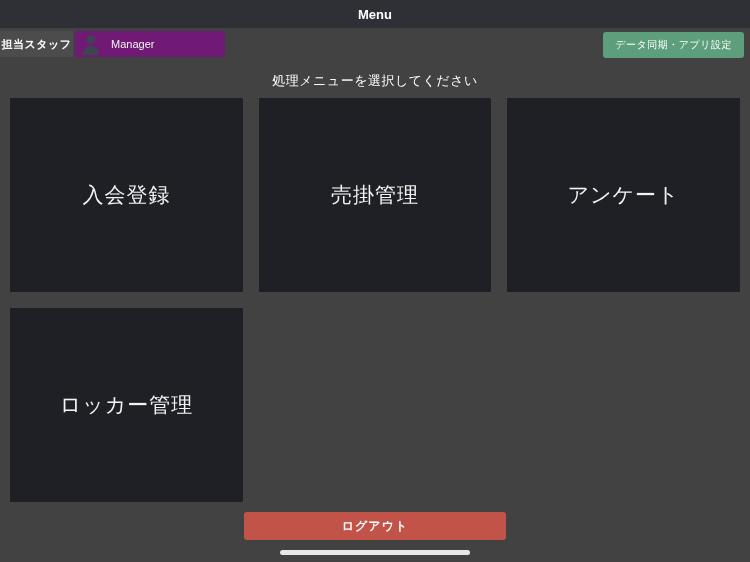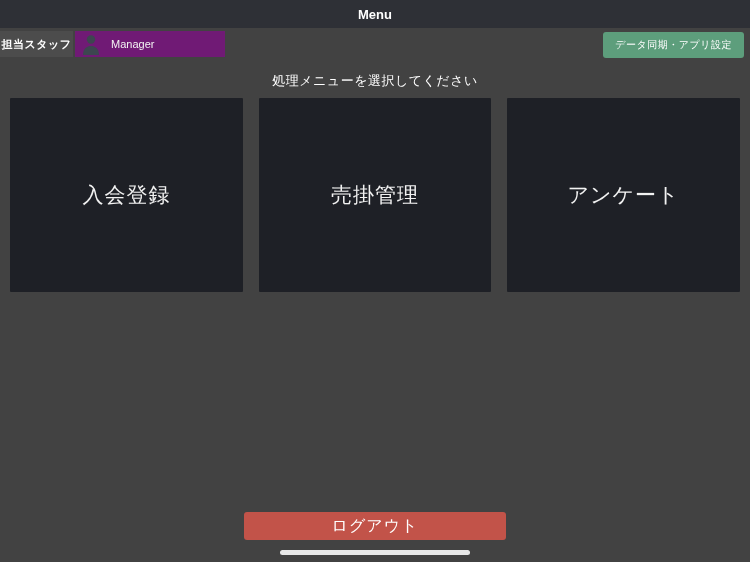--- a/index.html
+++ b/index.html
@@ -50,21 +50,21 @@
   .tile{
     background:#1e2026;border:none;border-radius:1px;
     color:#f2f2f2;font-size:21px;font-family:inherit;
     display:flex;align-items:center;justify-content:center;
     cursor:pointer;letter-spacing:1px;
   }
   
   .logout-button{
     position:absolute;left:244px;top:512px;width:262px;height:28px;
     background:#c25349;border:none;border-radius:3px;
-    color:#ffffff;font-size:16px;font-weight:normal;font-family:inherit;
+    color:#ffffff;font-size:12px;font-weight:bold;font-family:inherit;
     cursor:pointer;letter-spacing:1px;
   }
   
   .home-indicator{
     position:absolute;left:280px;top:550px;width:190px;height:5px;
     background:#e8e8e8;border-radius:3px;cursor:grab;
   }
 </style>
 </head>
 <body>
@@ -86,17 +86,18 @@
 </div>
 
 <button class="sync-button">データ同期・アプリ設定</button>
 
 <div class="prompt">処理メニューを選択してください</div>
 
 <div class="grid">
   <button class="tile">入会登録</button>
   <button class="tile">売掛管理</button>
   <button class="tile">アンケート</button>
+  <button class="tile">ロッカー管理</button>
 </div>
 
 <button class="logout-button">ログアウト</button>
 
 <div class="home-indicator"></div>
 
 </body></html>

